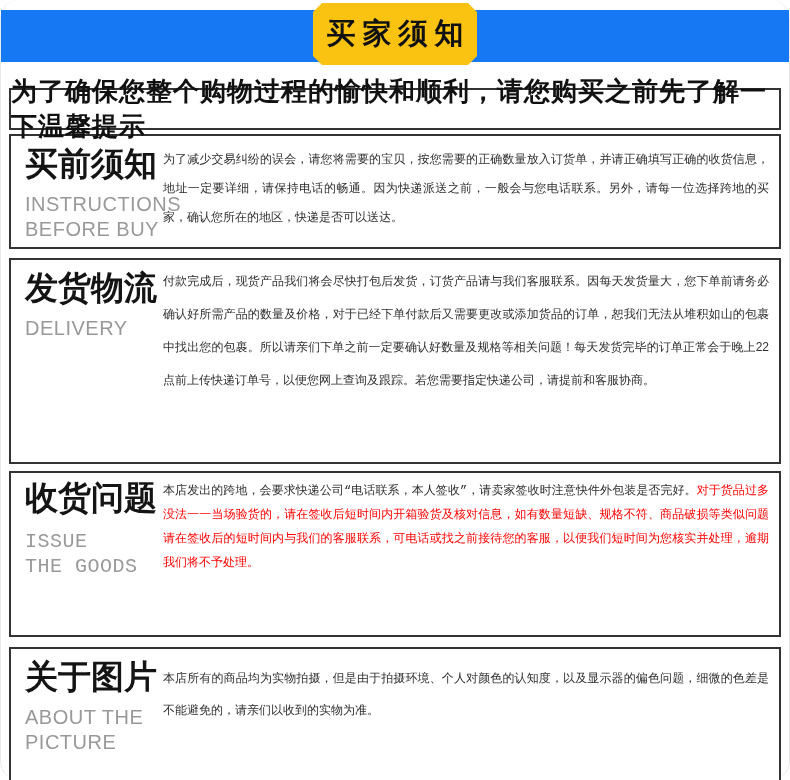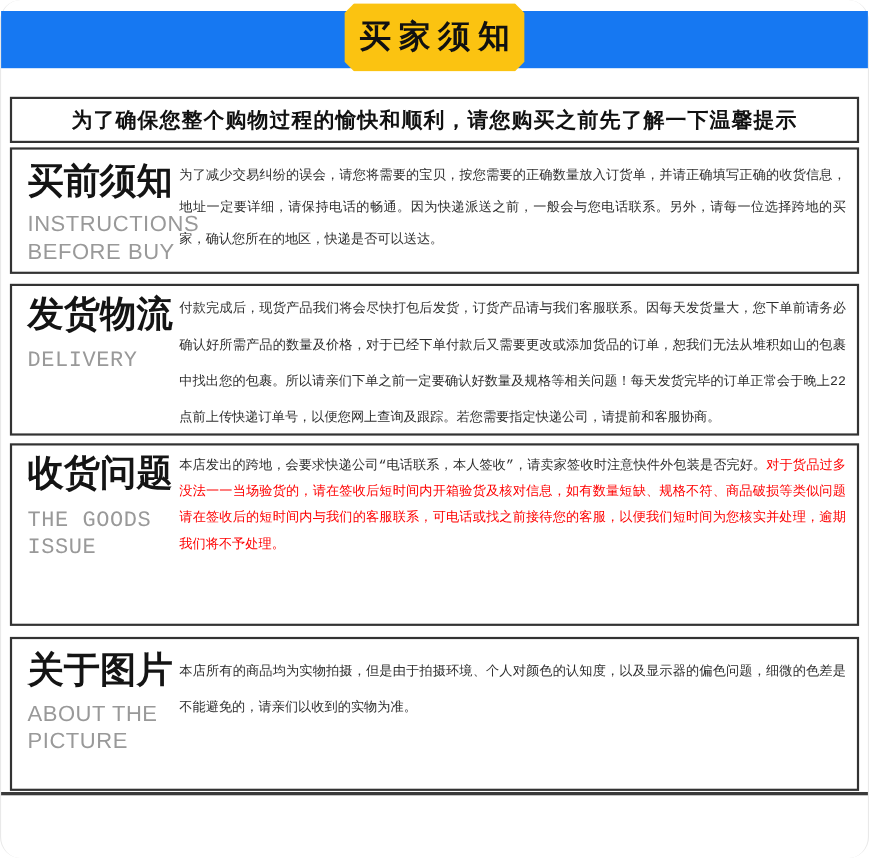--- a/index.html
+++ b/index.html
@@ -35,32 +35,32 @@
   .badge-text {
     font-size: 29px; font-weight: bold; color: #111;
     letter-spacing: 7px; padding-left: 7px; white-space: nowrap;
   }
   
   .headline-box {
     margin: 23px 8px 4px 8px;
     height: 42px;
     border: 2px solid #333;
     display: flex; align-items: center; justify-content: center;
-    font-size: 19px; font-weight: bold; color: #111;
+    font-size: 26px; font-weight: bold; color: #111;
     letter-spacing: 1px;
   }
   
   .section {
     margin: 0 8px;
     border: 2px solid #333;
     display: flex;
     background: #fff;
   }
   .sec-1 { height: 115px; margin-bottom: 9px; }
-  .sec-2 { height: 138px; margin-bottom: 7px; font-family: Liberation Mono, monospace; }
+  .sec-2 { height: 206px; margin-bottom: 7px; }
   .sec-3 { height: 166px; margin-bottom: 10px; font-family: Liberation Mono, monospace; }
   .sec-4 { height: 140px; margin-bottom: 1px; }
   .left-col { width: 152px; flex-shrink: 0; padding: 9px 0 0 14px; }
   .sec-title {
     font-size: 33px; font-weight: bold; color: #141414;
     line-height: 1.15; white-space: nowrap;
   }
   .sec-sub {
     margin-top: 9px;
     font-size: 20px; color: #999; line-height: 25px;
@@ -118,22 +118,22 @@
     </div>
     <div class="body-col">
       <span>付款完成后，现货产品我们将会尽快打包后发货，订货产品请与我们客服联系。因每天发货量大，您下单前请务必确认好所需产品的数量及价格，对于已经下单付款后又需要更改或添加货品的订单，恕我们无法从堆积如山的包裹中找出您的包裹。所以请亲们下单之前一定要确认好数量及规格等相关问题！每天发货完毕的订单正常会于晚上22点前上传快递订单号，以便您网上查询及跟踪。若您需要指定快递公司，请提前和客服协商。</span>
     </div>
   </div>
 
   <div class="section sec-3">
     <div class="left-col">
       <div class="sec-title">收货问题</div>
       <div class="sec-sub">
+        <div>ISSUE</div>
         <div>THE GOODS</div>
-        <div>ISSUE</div>
       </div>
     </div>
     <div class="body-col">
       <span>本店发出的跨地，会要求快递公司“电话联系，本人签收”，请卖家签收时注意快件外包装是否完好。</span><span class="red-text">对于货品过多没法一一当场验货的，请在签收后短时间内开箱验货及核对信息，如有数量短缺、规格不符、商品破损等类似问题请在签收后的短时间内与我们的客服联系，可电话或找之前接待您的客服，以便我们短时间为您核实并处理，逾期我们将不予处理。</span>
     </div>
   </div>
 
   <div class="section sec-4">
     <div class="left-col">
       <div class="sec-title">关于图片</div>

